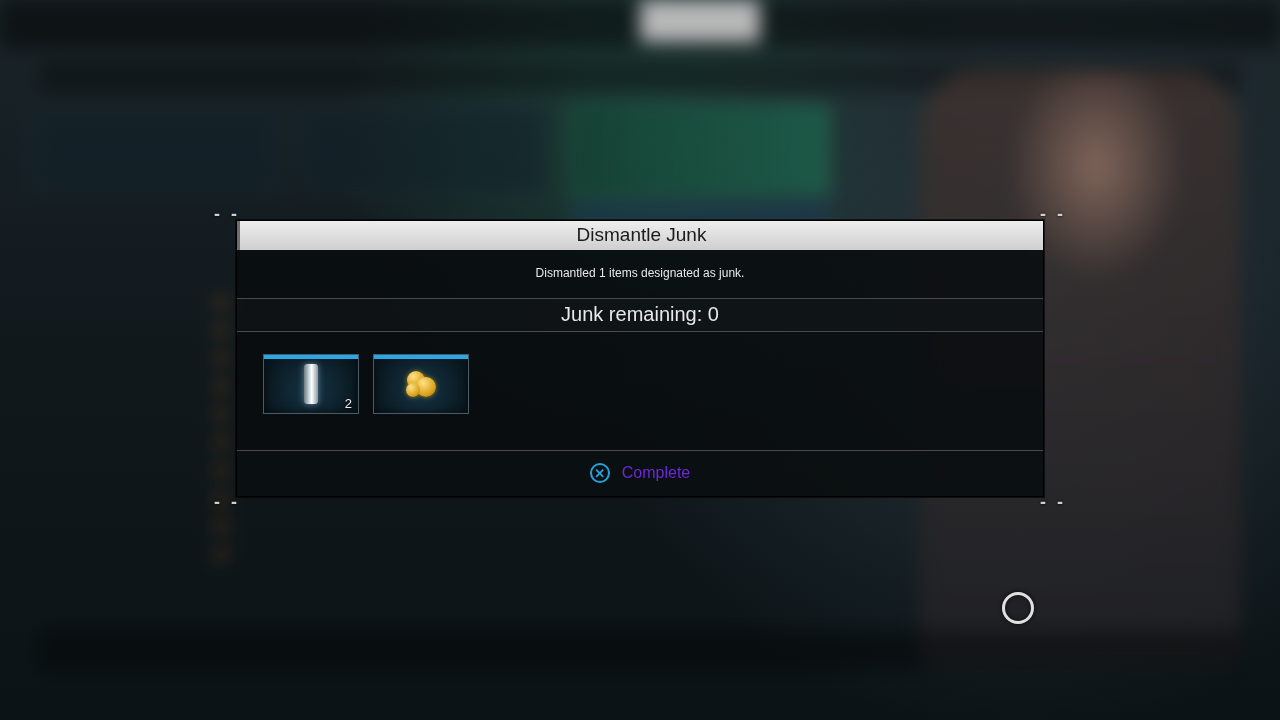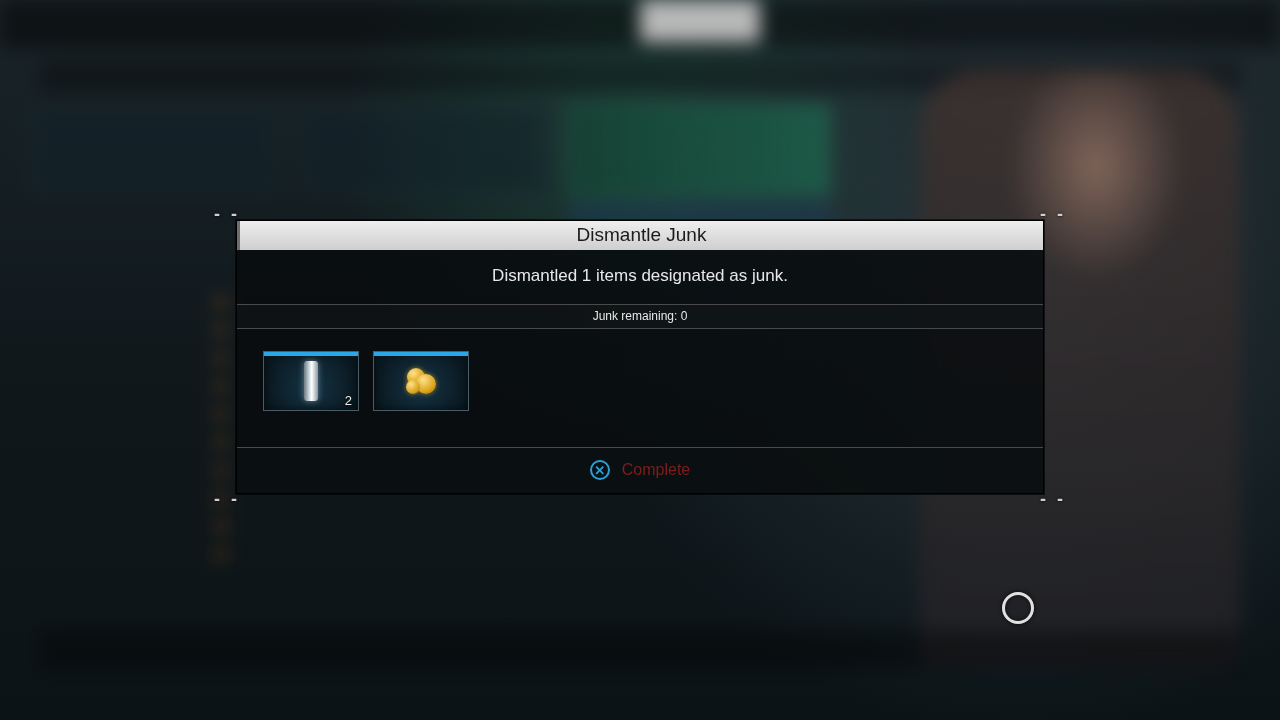--- a/index.html
+++ b/index.html
@@ -52,27 +52,27 @@
     background: linear-gradient(180deg, #eeeeee, #cfcfcf);
     border-left: 3px solid #6e6e6e;
     color: #1b1b1b;
     text-align: center;
     font-size: 19px;
     padding: 3px 0 4px;
     font-weight: 500;
   }
   .dialog-msg {
     text-align: center;
-    font-size: 17px;
+    font-size: 12px;
     padding: 16px 0 18px;
     color: #e8e8e8;
   }
   .dialog-sub {
     text-align: center;
-    font-size: 12px;
+    font-size: 20px;
     padding: 4px 0 5px;
     border-top: 1px solid #4a4a4a;
     border-bottom: 1px solid #4a4a4a;
     background: rgba(20,24,26,0.5);
   }
   .items-row {
     display: flex;
     gap: 14px;
     padding: 22px 26px 34px;
     min-height: 118px;
@@ -110,21 +110,21 @@
     gap: 12px;
     padding: 12px 0 13px;
     background: rgba(12,16,18,0.6);
   }
   .btn-glyph {
     width: 20px; height: 20px; border: 2px solid #2a9fd8; border-radius: 50%;
     display: flex; align-items: center; justify-content: center;
     color: #2a9fd8; font-size: 13px; font-weight: 700; line-height: 1;
     background: #0a1114;
   }
-  .footer-label { font-size: 16px; color: #7f1d1d; }
+  .footer-label { font-size: 16px; color: #6d28d9; }
 </style>
 </head>
 <body>
 
 <div class="bg-scene">
   <div class="bg-topbar"></div>
   <div class="bg-active-tab"></div>
   <div class="bg-toolbar"></div>
   <div class="bg-slot s1"></div>
   <div class="bg-slot s2"></div>

